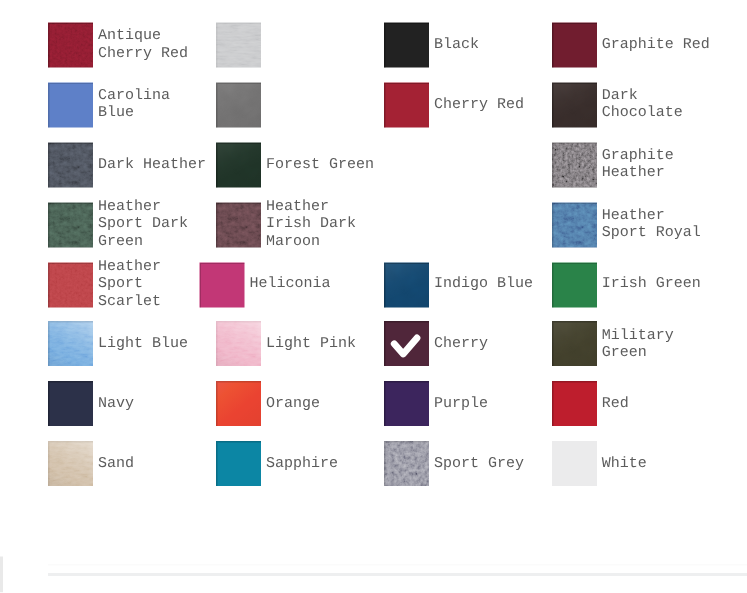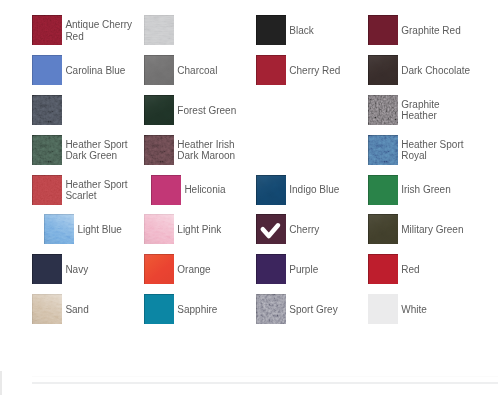--- a/index.html
+++ b/index.html
@@ -1,20 +1,20 @@
 <!DOCTYPE html>
 <html><head>
 <meta charset="utf-8">
 <title>Color Swatches</title>
 <style>
   html,body{margin:0;padding:0;}
   body{width:498px;height:395px;overflow:hidden;background:#ffffff;
        font-family:"Liberation Sans",sans-serif;}
   .page{position:relative;width:498px;height:395px;background:#fff;}
-  .swatch-grid{position:absolute;left:32px;top:15px;width:466px;}
+  .swatch-grid{position:absolute;left:32px;top:15px;width:466px;font-family:Liberation Mono, monospace;}
   .swatch-row{position:relative;height:39.9px;}
   .swatch-cell{position:absolute;top:0;width:106px;height:30px;}
   .chip{position:absolute;left:0;top:0;width:30px;height:30px;overflow:hidden;
         background:#ccc;}
   .tex{position:absolute;left:0;top:0;width:30px;height:30px;pointer-events:none;}
   .edge{position:absolute;left:0;top:0;width:30px;height:30px;pointer-events:none;
         box-shadow:inset 1px 1px 0 rgba(0,0,0,0.28);}
   .chip-label{position:absolute;left:33.4px;top:0.5px;width:73px;height:30px;
               display:flex;flex-direction:column;justify-content:center;
               font-size:10px;line-height:11.4px;color:#5c5c5c;}
@@ -143,21 +143,20 @@
           <div class="chip-label">Carolina Blue</div>
         </div>
         <div class="swatch-cell" aria-pressed="false" style="left:111.95px">
           <div class="chip" style="background:#717070">
             <svg class="tex" viewBox="0 0 30 30" preserveAspectRatio="none" style="opacity:0.09;mix-blend-mode:overlay">
               <rect width="30" height="30" filter="url(#fBlocky)"></rect>
             </svg>
             <div class="tex" style="background:linear-gradient(155deg, rgba(255,255,255,0.085) 0%, rgba(255,255,255,0.02) 38%, rgba(0,0,0,0.0) 62%, rgba(0,0,0,0.035) 100%);"></div>
             <div class="edge" style="box-shadow:inset 1px 1px 0 rgba(0,0,0,0.165)"></div>
           </div>
-          <div class="chip-label">Charcoal</div>
         </div>
         <div class="swatch-cell" aria-pressed="false" style="left:223.9px">
           <div class="chip" style="background:#a42234">
             <div class="edge" style="box-shadow:inset 1px 1px 0 rgba(0,0,0,0.22)"></div>
           </div>
           <div class="chip-label">Cherry Red</div>
         </div>
         <div class="swatch-cell" aria-pressed="false" style="left:335.85px">
           <div class="chip" style="background:#372c2a">
             <svg class="tex" viewBox="0 0 30 30" preserveAspectRatio="none" style="opacity:0.09;mix-blend-mode:overlay">
@@ -170,20 +169,21 @@
         </div>
       </div>
     <div class="swatch-row">
         <div class="swatch-cell" aria-pressed="false" style="left:0px">
           <div class="chip" style="background:#494e58">
             <svg class="tex" viewBox="0 0 30 30" preserveAspectRatio="none" style="opacity:0.30;mix-blend-mode:overlay">
               <rect width="30" height="30" filter="url(#fHeatherSoft)"></rect>
             </svg>
             <div class="edge" style="box-shadow:inset 1px 1px 0 rgba(0,0,0,0.216)"></div>
           </div>
+          <div class="chip-label">Dark Heather</div>
         </div>
         <div class="swatch-cell" aria-pressed="false" style="left:111.95px">
           <div class="chip" style="background:#1f3327">
             <svg class="tex" viewBox="0 0 30 30" preserveAspectRatio="none" style="opacity:0.09;mix-blend-mode:overlay">
               <rect width="30" height="30" filter="url(#fBlocky)"></rect>
             </svg>
             <div class="tex" style="background:linear-gradient(155deg, rgba(255,255,255,0.085) 0%, rgba(255,255,255,0.02) 38%, rgba(0,0,0,0.0) 62%, rgba(0,0,0,0.035) 100%);"></div>
             <div class="edge" style="box-shadow:inset 1px 1px 0 rgba(0,0,0,0.269)"></div>
           </div>
           <div class="chip-label">Forest Green</div>
@@ -230,21 +230,21 @@
     <div class="swatch-row">
         <div class="swatch-cell" aria-pressed="false" style="left:0px">
           <div class="chip" style="background:#bb4247">
             <svg class="tex" viewBox="0 0 30 30" preserveAspectRatio="none" style="opacity:0.16;mix-blend-mode:overlay">
               <rect width="30" height="30" filter="url(#fHeatherMed)"></rect>
             </svg>
             <div class="edge" style="box-shadow:inset 1px 1px 0 rgba(0,0,0,0.178)"></div>
           </div>
           <div class="chip-label">Heather Sport Scarlet</div>
         </div>
-        <div class="swatch-cell" aria-pressed="false" style="left:119px">
+        <div class="swatch-cell" aria-pressed="false" style="left:101px">
           <div class="chip" style="background:#c23776">
             <div class="edge" style="box-shadow:inset 1px 1px 0 rgba(0,0,0,0.177)"></div>
           </div>
           <div class="chip-label">Heliconia</div>
         </div>
         <div class="swatch-cell" aria-pressed="false" style="left:223.9px">
           <div class="chip" style="background:#12466e">
             <svg class="tex" viewBox="0 0 30 30" preserveAspectRatio="none" style="opacity:0.09;mix-blend-mode:overlay">
               <rect width="30" height="30" filter="url(#fBlocky)"></rect>
             </svg>
@@ -254,21 +254,21 @@
           <div class="chip-label">Indigo Blue</div>
         </div>
         <div class="swatch-cell" aria-pressed="false" style="left:335.85px">
           <div class="chip" style="background:#2a8349">
             <div class="edge" style="box-shadow:inset 1px 1px 0 rgba(0,0,0,0.186)"></div>
           </div>
           <div class="chip-label">Irish Green</div>
         </div>
       </div>
     <div class="swatch-row">
-        <div class="swatch-cell" aria-pressed="false" style="left:12px">
+        <div class="swatch-cell" aria-pressed="false" style="left:0px">
           <div class="chip" style="background:#72a9de">
             <svg class="tex" viewBox="0 0 30 30" preserveAspectRatio="none" style="opacity:0.20;mix-blend-mode:overlay">
               <rect width="30" height="30" filter="url(#fSoftCloth)"></rect>
             </svg>
             <div class="tex" style="background:linear-gradient(208deg, rgba(255,255,255,0.42) 0%, rgba(255,255,255,0.10) 45%, rgba(255,255,255,0) 70%, rgba(0,0,0,0.045) 100%);"></div>
             <div class="edge" style="box-shadow:inset 1px 1px 0 rgba(0,0,0,0.101)"></div>
           </div>
           <div class="chip-label">Light Blue</div>
         </div>
         <div class="swatch-cell" aria-pressed="false" style="left:111.95px">

